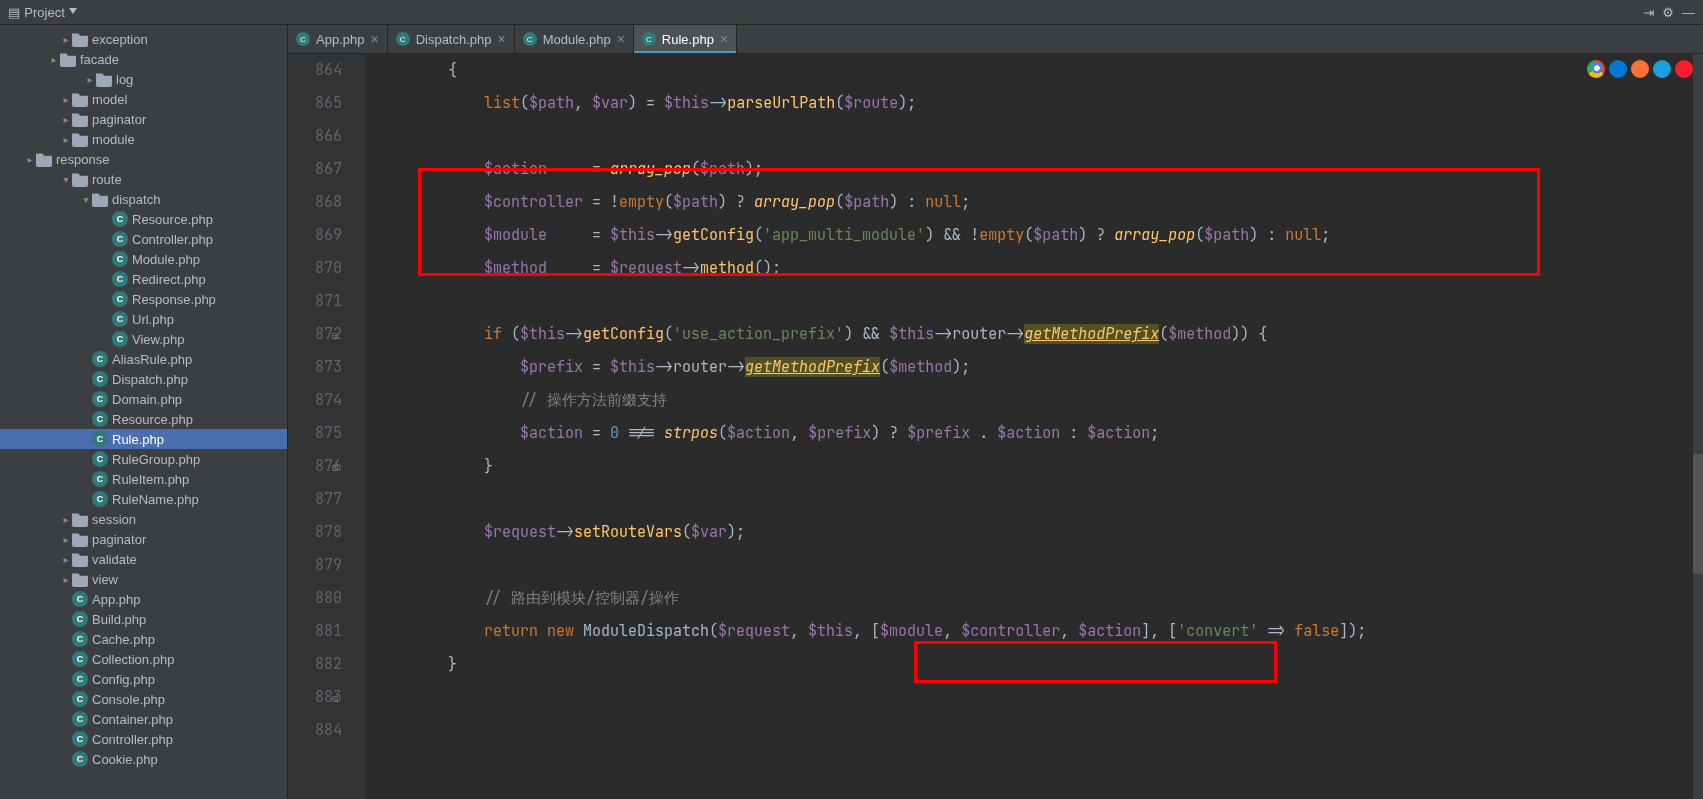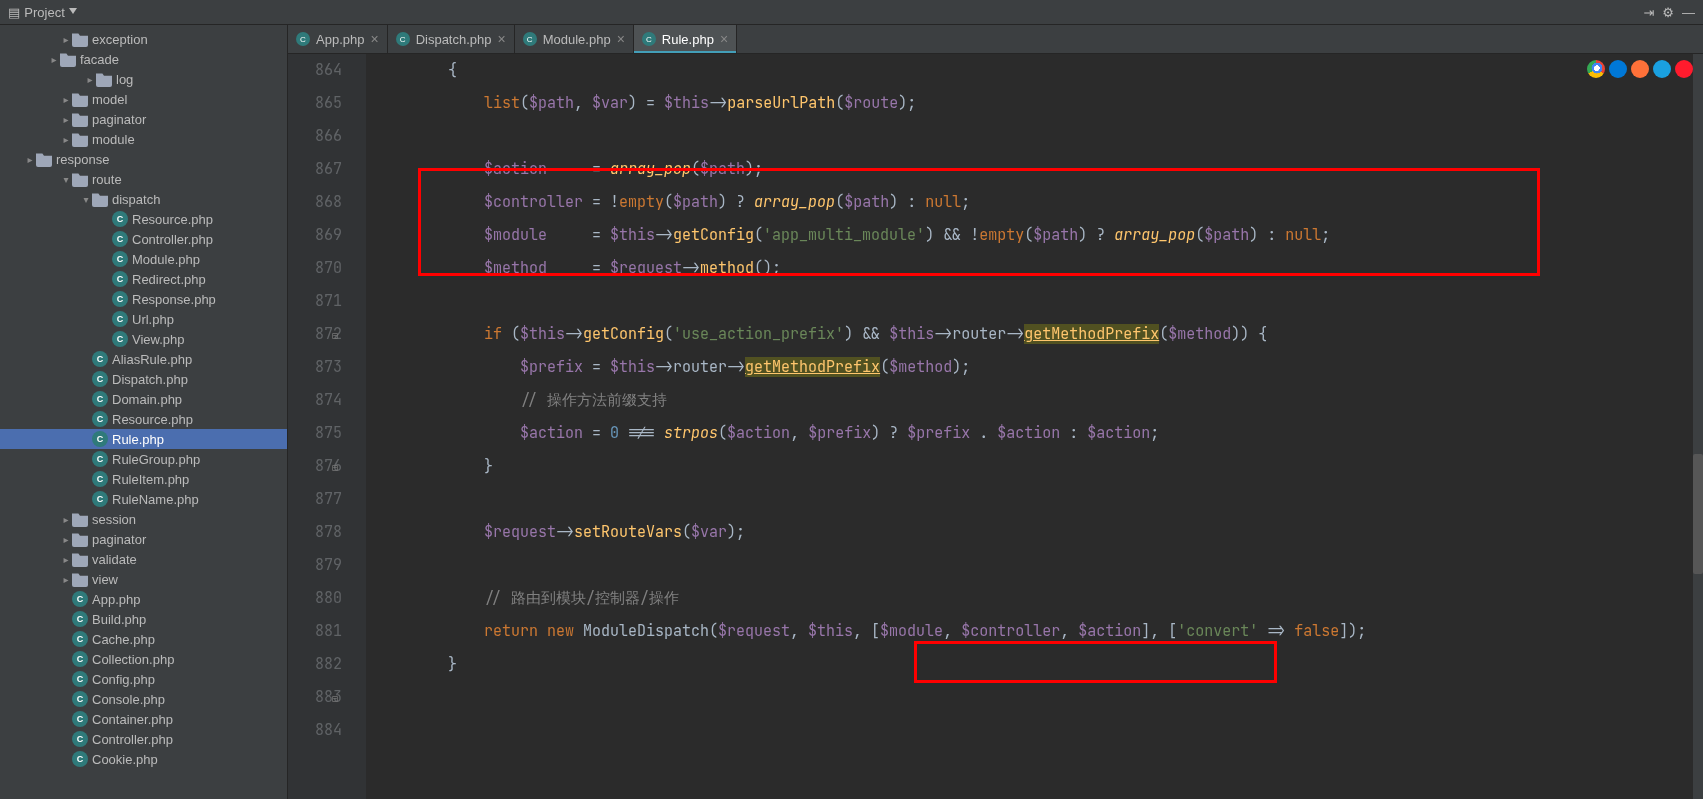--- a/index.html
+++ b/index.html
@@ -51,21 +51,21 @@
 
 .tk-kw { color: #cc7832; }
 .tk-var { color: #9876aa; }
 .tk-str { color: #6a8759; }
 .tk-fn { color: #ffc66d; }
 .tk-fn-i { color: #ffc66d; font-style: italic; }
 .tk-comment { color: #808080; }
 .tk-num { color: #6897bb; }
 .tk-punc { color: #a9b7c6; }
 .tk-ident { color: #a9b7c6; }
-.tk-hl { background: #515121; color: #ffc66d; text-decoration: underline; }
+.tk-hl { background: #515121; color: #ffc66d; font-style: italic; text-decoration: underline; }
 
 .redbox1 { position: absolute; left: 52px; top: 114px; width: 1122px; height: 108px; border: 3px solid #ff0000; pointer-events: none; z-index: 3; }
 .redbox2 { position: absolute; left: 548px; top: 587px; width: 363px; height: 42px; border: 3px solid #ff0000; pointer-events: none; z-index: 3; }
 
 .scrollbar { width: 10px; background: #3c3f41; }
 .scrollbar-thumb { width: 10px; height: 120px; background: #565656; border-radius: 2px; margin-top: 400px; }
 
 svg.caret-down { width: 8px; height: 8px; }
 svg.caret-down polygon { fill: #bbb; }
 </style>

